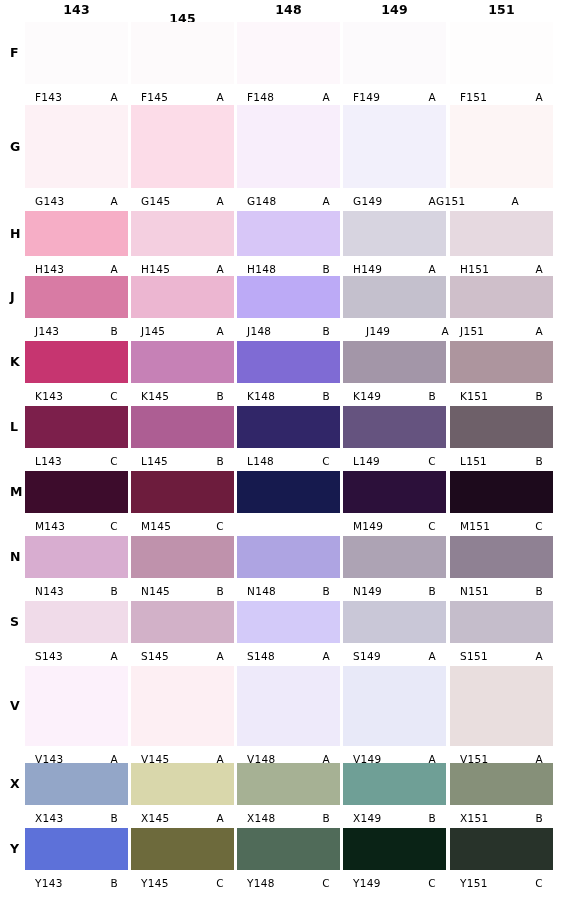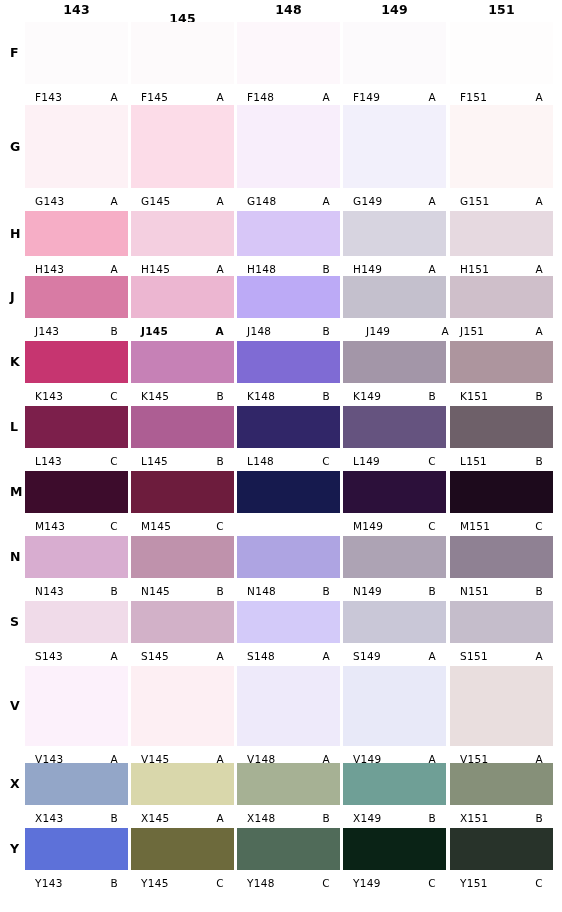--- a/index.html
+++ b/index.html
@@ -138,21 +138,21 @@
         <div class="cell-caption" style="left: 237px; top: 88px;">
           <span class="cell-code">G148</span>
           <span class="cell-grade">A</span>
         </div>
         <div class="swatch" style="left: 343px; top: 0px; width: 103px; height: 83px; background: rgb(242, 240, 251);"></div>
         <div class="cell-caption" style="left: 343px; top: 88px;">
           <span class="cell-code">G149</span>
           <span class="cell-grade">A</span>
         </div>
         <div class="swatch" style="left: 450px; top: 0px; width: 103px; height: 83px; background: rgb(253, 245, 245);"></div>
-        <div class="cell-caption" style="left: 450px; top: 88px; text-decoration: underline;">
+        <div class="cell-caption" style="left: 426px; top: 88px; text-decoration: underline;">
           <span class="cell-code">G151</span>
           <span class="cell-grade">A</span>
         </div>
       </div>
       <div class="row-band" style="top: 211px; height: 66px;">
         <div class="row-letter" style="top: 16px;">H</div>
         <div class="swatch" style="left: 25px; top: 0px; width: 103px; height: 45px; background: rgb(246, 174, 198);"></div>
         <div class="cell-caption" style="left: 25px; top: 50px;">
           <span class="cell-code">H143</span>
           <span class="cell-grade">A</span>
@@ -179,21 +179,21 @@
         </div>
       </div>
       <div class="row-band" style="top: 276px; height: 63px;">
         <div class="row-letter" style="top: 14px;">J</div>
         <div class="swatch" style="left: 25px; top: 0px; width: 103px; height: 42px; background: rgb(216, 123, 164);"></div>
         <div class="cell-caption" style="left: 25px; top: 47px;">
           <span class="cell-code">J143</span>
           <span class="cell-grade">B</span>
         </div>
         <div class="swatch" style="left: 131px; top: 0px; width: 103px; height: 42px; background: rgb(236, 182, 209);"></div>
-        <div class="cell-caption" style="left: 131px; top: 47px; font-weight: bold;">
+        <div class="cell-caption" style="left: 131px; top: 47px;">
           <span class="cell-code">J145</span>
           <span class="cell-grade">A</span>
         </div>
         <div class="swatch" style="left: 237px; top: 0px; width: 103px; height: 42px; background: rgb(188, 170, 246);"></div>
         <div class="cell-caption" style="left: 237px; top: 47px;">
           <span class="cell-code">J148</span>
           <span class="cell-grade">B</span>
         </div>
         <div class="swatch" style="left: 343px; top: 0px; width: 103px; height: 42px; background: rgb(196, 192, 205);"></div>
         <div class="cell-caption" style="left: 356px; top: 47px;">

